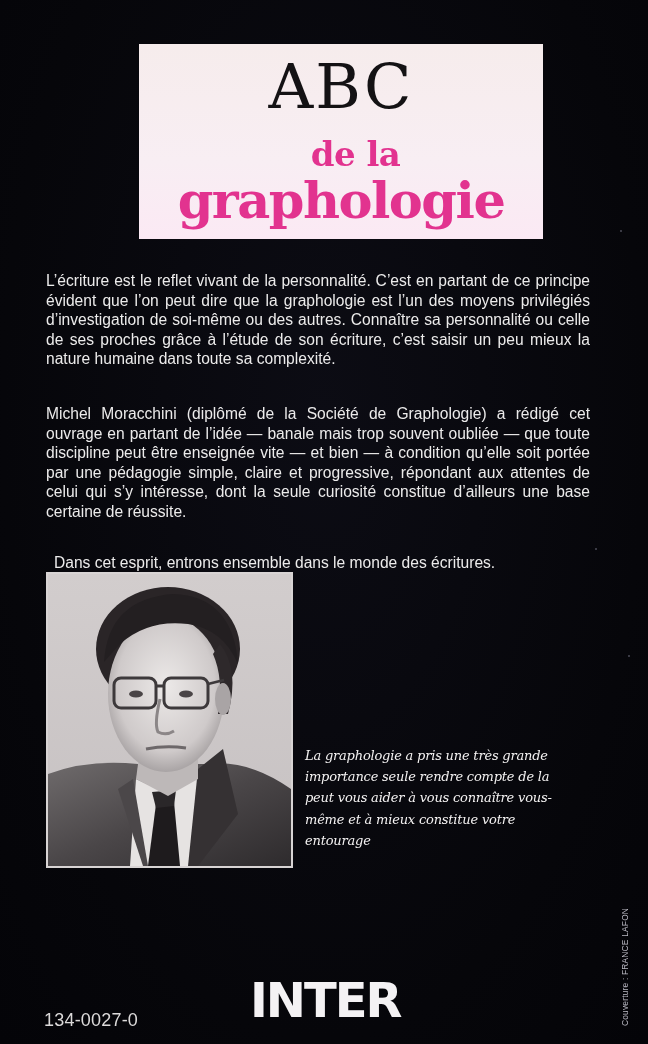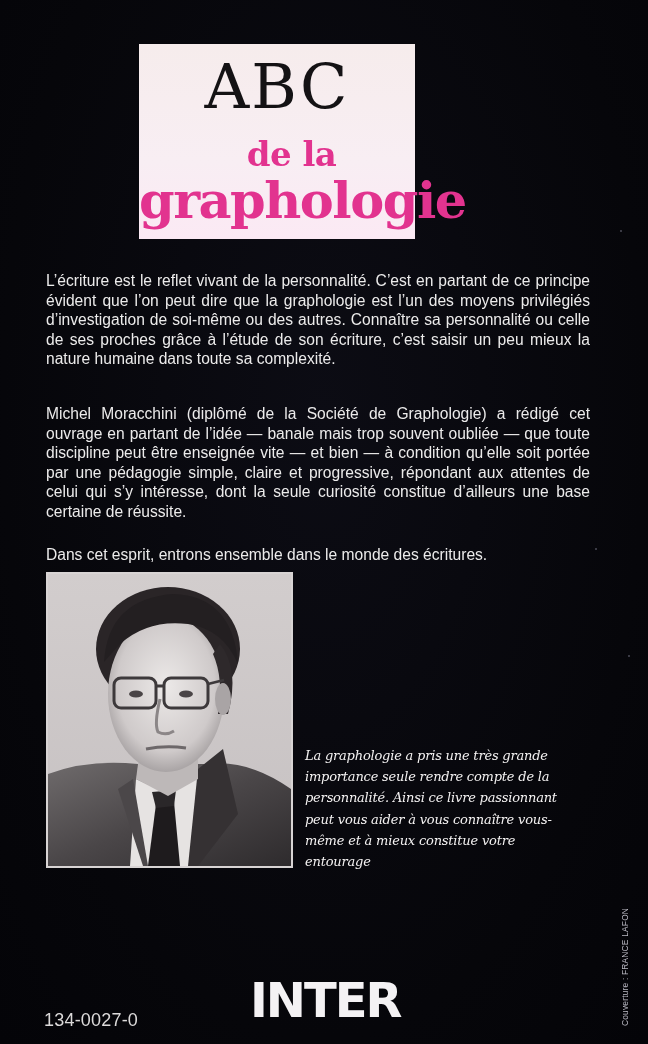--- a/index.html
+++ b/index.html
@@ -8,21 +8,21 @@
       background: #07070d;
       font-family: "Liberation Sans", sans-serif;
       position: relative;
       color: #f0eeee;
     }
     .cover {
       position: absolute; left: 0; top: 0; width: 648px; height: 1044px;
       background: radial-gradient(ellipse at 50% 40%, #0c0c14 0%, #06060a 70%, #040408 100%);
     }
     .title-box {
-      position: absolute; left: 139px; top: 44px; width: 276px; height: 195px;
+      position: absolute; left: 139px; top: 44px; width: 404px; height: 195px;
       background: linear-gradient(180deg, #f6ecec 0%, #f8eef3 60%, #fbe9f4 100%);
       text-align: center;
       box-sizing: border-box;
     }
     .title-abc {
       position: absolute; left: 0; right: 0; top: 12px;
       font-family: "DejaVu Serif", serif;
       font-size: 62px; line-height: 62px;
       color: #141214;
       letter-spacing: 2px;
@@ -98,21 +98,21 @@
 <div class="cover">
 
   <div class="title-box">
     <div class="title-abc">ABC</div>
     <div class="title-dela">de la</div>
     <div class="title-graph">graphologie</div>
   </div>
 
   <p class="body-text p1" style="margin:0">L’écriture est le reflet vivant de la personnalité. C’est en partant de ce principe évident que l’on peut dire que la graphologie est l’un des moyens privilégiés d’investigation de soi-même ou des autres. Connaître sa personnalité ou celle de ses proches grâce à l’étude de son écriture, c’est saisir un peu mieux la nature humaine dans toute sa complexité.</p>
   <p class="body-text p2" style="margin:0">Michel Moracchini (diplômé de la Société de Graphologie) a rédigé cet ouvrage en partant de l’idée — banale mais trop souvent oubliée — que toute discipline peut être enseignée vite — et bien — à condition qu’elle soit portée par une pédagogie simple, claire et progressive, répondant aux attentes de celui qui s’y intéresse, dont la seule curiosité constitue d’ailleurs une base certaine de réussite.</p>
-  <p class="body-text p3" style="margin:0">Dans cet esprit, entrons ensemble dans le monde des écritures.</p>
+  <p class="body-text p3" style="margin:8px">Dans cet esprit, entrons ensemble dans le monde des écritures.</p>
 
   <div class="photo">
     <svg width="243" height="292" viewBox="0 0 243 292">
       <defs>
         <linearGradient id="bg" x1="0" y1="0" x2="0" y2="1">
           <stop offset="0" stop-color="#d2cdcd"></stop>
           <stop offset="1" stop-color="#c6c1c2"></stop>
         </linearGradient>
         <radialGradient id="face" cx="0.5" cy="0.45" r="0.6">
           <stop offset="0" stop-color="#ece9e8"></stop>
@@ -158,21 +158,20 @@
 
       <path d="M98 175 Q118 171 138 174" fill="none" stroke="#6d686a" stroke-width="3"></path>
 
       <ellipse cx="175" cy="125" rx="8" ry="16" fill="#a9a4a5"></ellipse>
     </svg>
   </div>
 
   <div class="handwriting">
     <span class="hw-line">La graphologie a pris une très grande</span>
     <span class="hw-line">importance seule rendre compte de la</span>
-    <span class="hw-line">personnalité. Ainsi ce livre passionnant</span>
     <span class="hw-line">peut vous aider à vous connaître vous-</span>
     <span class="hw-line">même et à mieux constitue votre</span>
     <span class="hw-line">entourage</span>
   </div>
 
   <div class="isbn">134-0027-0</div>
   <div class="logo">INTER</div>
   <div class="credit">Couverture : FRANCE LAFON</div>
 
   <div class="speck" style="left:620px;top:230px"></div>

